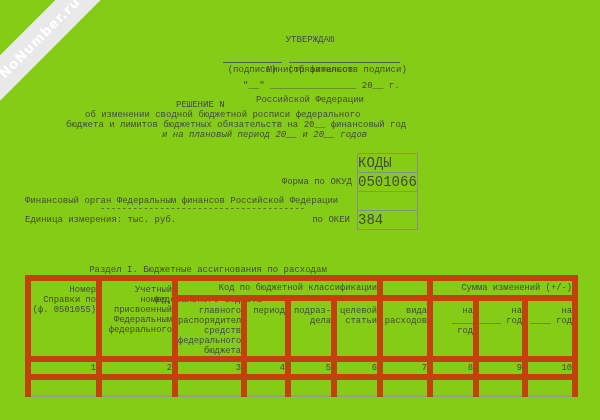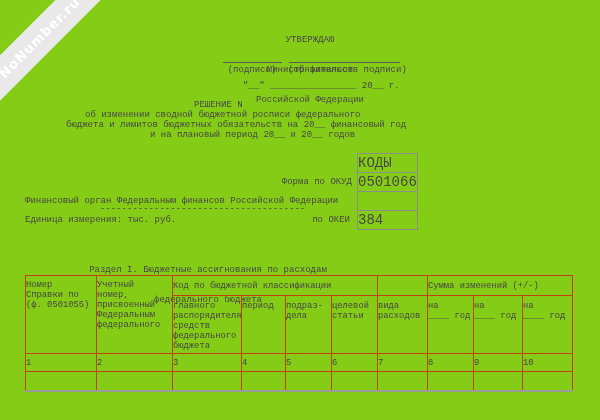--- a/index.html
+++ b/index.html
@@ -33,21 +33,21 @@
     text-align:left;vertical-align:middle;font-size:14px;
   }
 
   
   table.grid{
     position:absolute;left:25px;top:275px;width:547px;
     border-collapse:collapse;table-layout:fixed;
     font-size:8.8px;line-height:10px;color:#474747;
   }
   table.grid td{
-    border:1px solid #c2410c;padding:0;text-align:left;
+    border:6px solid #c2410c;padding:0;text-align:right;
     vertical-align:top;overflow:hidden;margin-left:16px;
   }
   tr.r1{height:20px;}
   tr.r1 td{vertical-align:middle;}
   tr.r1 td.span2{vertical-align:top;padding-top:4px;}
   tr.r2{height:58px;}
   tr.r2 td{padding-top:5px;}
   tr.nums{height:18px;}
   tr.nums td{vertical-align:middle;}
   tr.blank{height:19px;}
@@ -67,24 +67,24 @@
     <div>Министр финансов</div>
     <div>Российской Федерации</div>
   </div>
 
   <div class="rule" style="left:223px;top:62px;width:59px;"></div>
   <div class="rule" style="left:289px;top:62px;width:111px;"></div>
   <div class="abs ctr" style="left:221px;top:65px;width:62px;text-align:center;">(подпись)</div>
   <div class="abs ctr" style="left:288px;top:65px;width:113px;">(обязательств подписи)</div>
   <div class="abs" style="left:243px;top:81px;">"__" ________________ 20__ г.</div>
 
-  <div class="abs" style="left:194px;top:100px;">РЕШЕНИЕ N</div>
+  <div class="abs" style="left:176px;top:100px;">РЕШЕНИЕ N</div>
   <div class="abs" style="left:85px;top:110px;">об изменении сводной бюджетной росписи федерального</div>
   <div class="abs" style="left:66px;top:120px;">бюджета и лимитов бюджетных обязательств на 20__ финансовый год</div>
-  <div class="abs" style="left:150px;top:130px;">и на плановый период 20__ и 20__ годов</div>
+  <div class="abs" style="left:162px;top:130px;font-style:italic;">и на плановый период 20__ и 20__ годов</div>
 
   <table class="codes">
     <tbody>
         <tr>
           <td>КОДЫ</td>
         </tr>
     <tr>
           <td>0501066</td>
         </tr>
     <tr>

